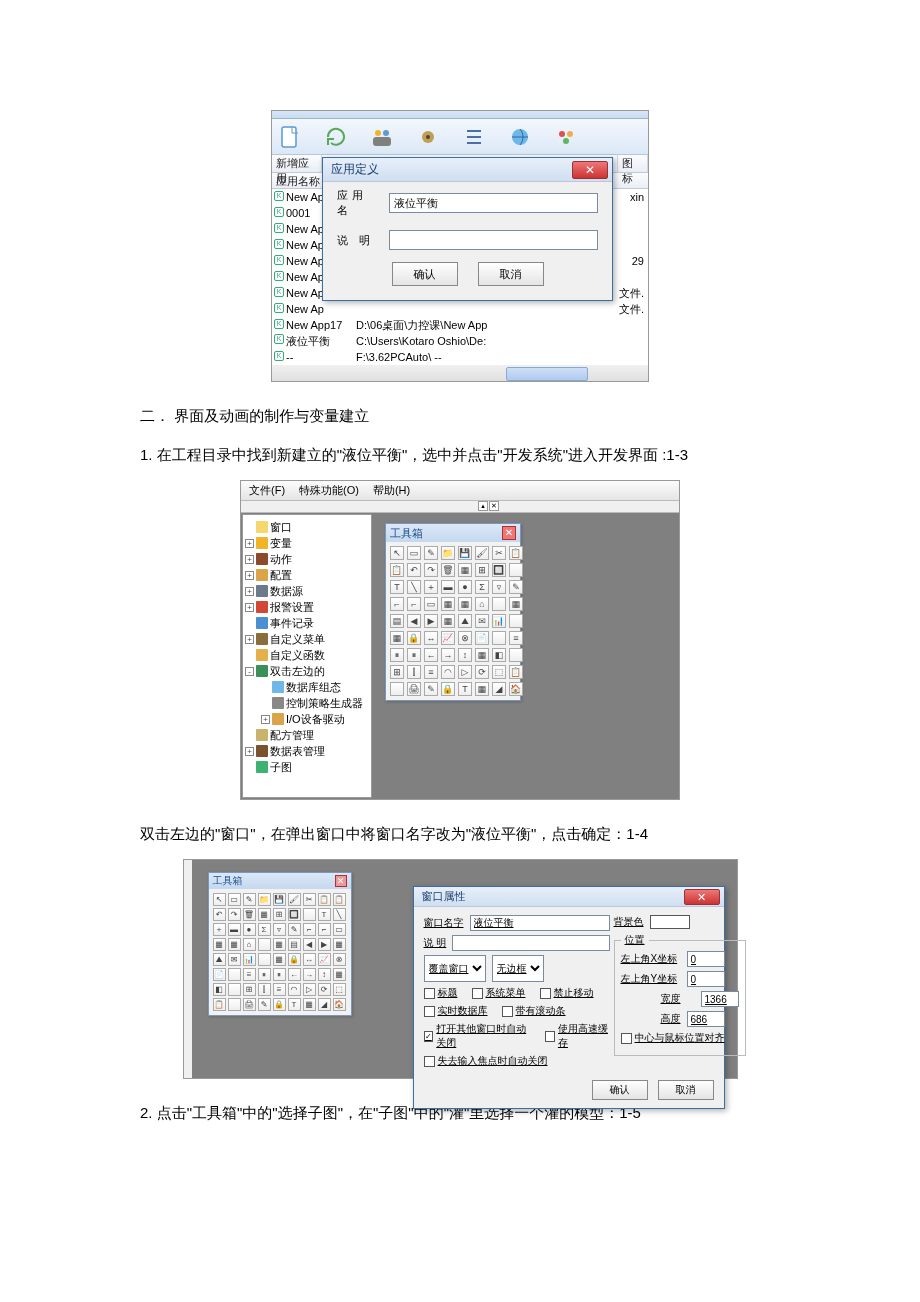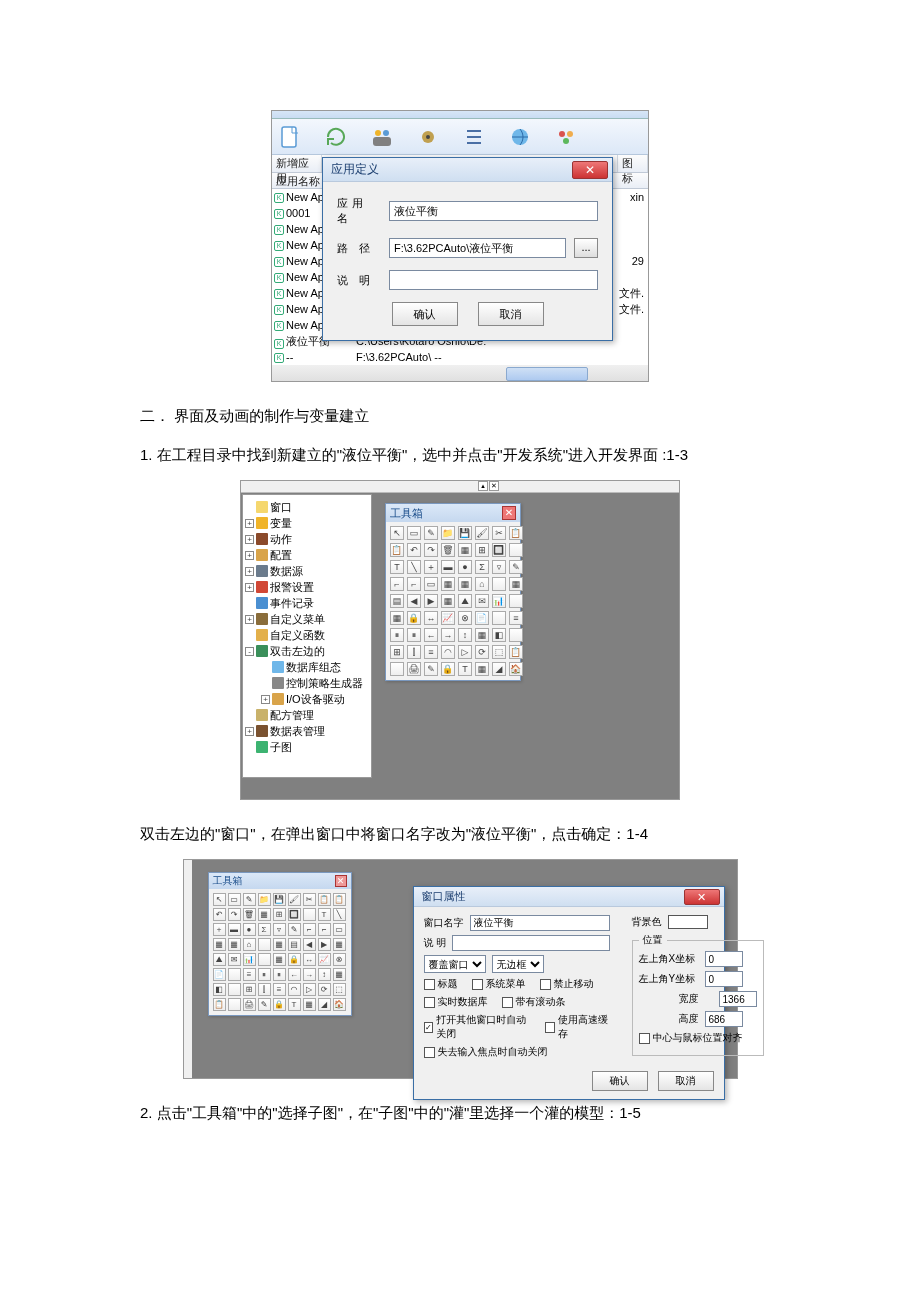--- a/index.html
+++ b/index.html
@@ -10,31 +10,31 @@
 
   
   .fig1 { width: 378px; position: relative; font-size: 11px; font-family: "Microsoft YaHei", sans-serif; }
   .fig1 .topstrip { height: 8px; background: linear-gradient(#d7e6f7,#c9dcf2); border-bottom: 1px solid #9bb; display:flex; align-items:center; padding-left:6px; color:#0a3a7a; gap:10px; font-size:9px; }
   .fig1 .toolbar { height: 36px; background: linear-gradient(#f3f7fd,#dce8f7); display: flex; align-items: center; padding: 0 6px; gap: 22px; border-bottom: 1px solid #b5c7dc; }
   .fig1 .toolbar .tb-icon { width: 24px; height: 24px; display: inline-block; }
   .fig1 .listhead { height: 18px; background: linear-gradient(#fcfcfc,#e9eef6); border-bottom: 1px solid #c0c9d6; display:flex; color:#1a1a1a; }
   .fig1 .listhead span { border-right: 1px solid #d0d7e0; padding: 1px 4px; }
   .fig1 .list { background: #fff; }
   .fig1 .row { display: flex; height: 16px; align-items:center; color:#000; }
-  .fig1 .row .c1 { width: 80px; padding-left: 2px; display:flex; align-items:flex-end; gap:2px; overflow:hidden; white-space:nowrap; }
+  .fig1 .row .c1 { width: 80px; padding-left: 2px; display:flex; align-items:flex-start; gap:2px; overflow:hidden; white-space:nowrap; }
   .fig1 .row .c2 { flex:1; padding-left: 4px; overflow:hidden; white-space:nowrap; }
   .fig1 .kicon { width:10px; height:10px; display:inline-block; background:#fff; border:1px solid #3a7; border-radius:2px; font-size:7px; line-height:8px; text-align:center; color:#3a7; }
   .fig1 .scroll { height:16px; background:linear-gradient(#f0f0f0,#e0e0e0); position:relative; }
   .fig1 .scroll::after { content:""; position:absolute; right:60px; top:2px; width:80px; height:12px; background:linear-gradient(#cfe0f5,#aecaf0); border:1px solid #8aa9cf; border-radius:2px; }
 
   .fig1 .dialog { position:absolute; top:46px; left:50px; width:291px; background:#f0f0f0; border:1px solid #3a6ea5; box-shadow:2px 2px 6px rgba(0,0,0,0.3); }
   .fig1 .dlg-title { height:24px; background:linear-gradient(#e8eff9,#cfdff1); display:flex; align-items:center; justify-content:space-between; padding:0 4px 0 8px; border-bottom:1px solid #b9c9dd; }
   .fig1 .dlg-title .t { color:#1b3e6f; font-size:12px; }
   .fig1 .dlg-close { width:36px; height:18px; background:linear-gradient(#e77,#c33); border:1px solid #933; border-radius:2px; color:#fff; text-align:center; line-height:16px; font-size:12px; }
-  .fig1 .dlg-body { padding:14px 14px 14px 14px; }
+  .fig1 .dlg-body { padding:6px 14px 14px 14px; }
   .fig1 .drow { display:flex; align-items:center; margin-bottom:12px; gap:8px; }
   .fig1 .drow label { width:44px; letter-spacing:4px; }
   .fig1 .drow input[type=text] { flex:1; height:20px; border:1px solid #7a8aa0; padding:0 4px; font-size:11px; font-family:inherit; }
   .fig1 .dotbtn { width:24px; height:20px; border:1px solid #888; background:linear-gradient(#fff,#ddd); text-align:center; line-height:16px; }
   .fig1 .btnrow { display:flex; justify-content:center; gap:20px; margin-top:6px; }
   .fig1 .btn { width:66px; height:24px; border:1px solid #888; background:linear-gradient(#fff,#e4e4e4); line-height:22px; text-align:center; }
 
   
   .fig2 { width:440px; height:320px; position:relative; background:#808080; font-size:11px; font-family:"Microsoft YaHei", sans-serif; }
   .fig2 .menubar { height:20px; background:linear-gradient(#fcfcfc,#e5e5e5); display:flex; align-items:center; gap:14px; padding:0 8px; border-bottom:1px solid #bbb; color:#000; }
@@ -57,21 +57,21 @@
   .fig3 { width:555px; height:220px; position:relative; background:#808080; font-size:11px; font-family:"Microsoft YaHei", sans-serif; }
   .fig3 .dlg { position:absolute; right:12px; top:26px; width:312px; background:#f0f0f0; border:1px solid #3a6ea5; box-shadow:2px 2px 6px rgba(0,0,0,0.3); }
   .fig3 .toolbox2 { position:absolute; left:24px; top:12px; width:144px; background:#f2f2f2; border:1px solid #7a98bf; box-shadow:1px 1px 3px rgba(0,0,0,0.2); }
   .fig3 .dlg-title { height:20px; background:linear-gradient(#e8eff9,#cfdff1); display:flex; align-items:center; justify-content:space-between; padding:0 4px 0 8px; border-bottom:1px solid #b9c9dd; }
   .fig3 .dlg-title .t { color:#1b3e6f; }
   .fig3 .dlg-close { width:36px; height:16px; background:linear-gradient(#e77,#c33); border:1px solid #933; border-radius:2px; color:#fff; text-align:center; line-height:14px; font-size:11px; }
   .fig3 .dlg-body { padding:8px 10px; font-size:10px; }
   .fig3 .line { display:flex; align-items:center; gap:6px; margin-bottom:4px; }
   .fig3 .line label { white-space:nowrap; }
   .fig3 input[type=text] { height:16px; border:1px solid #7a8aa0; padding:0 3px; font-size:10px; font-family:inherit; }
-  .fig3 select { height:18px; border:1px solid #7a8aa0; font-size:10px; background:#fff; }
+  .fig3 select { height:27px; border:1px solid #7a8aa0; font-size:10px; background:#fff; }
   .fig3 .cb { display:flex; align-items:center; gap:3px; }
   .fig3 .cbx { width:11px; height:11px; border:1px solid #555; background:#fff; display:inline-flex; align-items:center; justify-content:center; font-size:8px; }
   .fig3 fieldset { border:1px solid #bbb; padding:4px 6px 6px 6px; }
   .fig3 fieldset legend { padding:0 4px; }
   .fig3 .btnrow { display:flex; justify-content:flex-end; gap:10px; margin-top:8px; }
   .fig3 .btn { width:56px; height:20px; border:1px solid #888; background:linear-gradient(#fff,#e4e4e4); line-height:18px; text-align:center; }
   .fig3 .colorbox { width:40px; height:14px; border:1px solid #555; background:#fff; }
   .fig3 .leftstrip { position:absolute; left:0; top:0; width:8px; height:100%; background:#f0f0f0; }
 </style>
 </head>
@@ -203,41 +203,41 @@
     <div class="dlg-title">
       <span class="t">应用定义</span>
       <span class="dlg-close">✕</span>
     </div>
     <div class="dlg-body">
       <div class="drow">
         <label>应用名</label>
         <input type="text" value="液位平衡" style="">
       </div>
       <div class="drow">
-        <label>路 径</label>
-        <input type="text" value="F:\3.62PCAuto\液位平衡" style="">
-        <span class="dotbtn">...</span>
-      </div>
-      <div class="drow">
         <label>说 明</label>
         <input type="text" value="" style="">
       </div>
       <div class="btnrow">
         <span class="btn">确认</span>
         <span class="btn">取消</span>
       </div>
     </div>
   </div>
 </div>
 
 <p class="para">二．  界面及动画的制作与变量建立</p>
 <p class="para">1. 在工程目录中找到新建立的"液位平衡"，选中并点击"开发系统"进入开发界面 :1-3</p>
 
 <div style="position:relative;width:440px;margin:10px auto 20px auto;">
   <div class="figure fig2" style="margin:0">
+    <div class="menubar">
+      <span>文件(F)</span>
+      <span>特殊功能(O)</span>
+      <span>帮助(H)</span>
+    </div>
     <div class="splitter">
         <span>▴</span>
         <span>✕</span>
       </div>
     <div class="body">
       <div class="tree" id="tree">
           <div class="node">
             <span class="pm blank"></span>
             <span class="ic" style="background: rgb(245, 215, 110);"></span>
             <span>窗口</span>
@@ -488,21 +488,21 @@
         <span style="width: 13px; height: 13px; border: 1px solid rgb(170, 170, 170); background: linear-gradient(rgb(255, 255, 255), rgb(238, 238, 238)); display: flex; align-items: center; justify-content: center; font-size: 8px; color: rgb(68, 68, 68);">🏠</span>
       </div>
   </div>
 
   <div class="dlg">
     <div class="dlg-title">
       <span class="t">窗口属性</span>
       <span class="dlg-close">✕</span>
     </div>
     <div class="dlg-body">
-      <div style="display:flex; gap:22px;">
+      <div style="display:flex; gap:4px;text-decoration:underline;">
         <div style="flex:1">
           <div class="line">
             <label>窗口名字</label>
             <input type="text" style="flex: 1 1 0%;" value="液位平衡">
           </div>
           <div class="line">
             <label>说    明</label>
             <input type="text" style="flex: 1 1 0%;" value="">
           </div>
           <div class="line">

